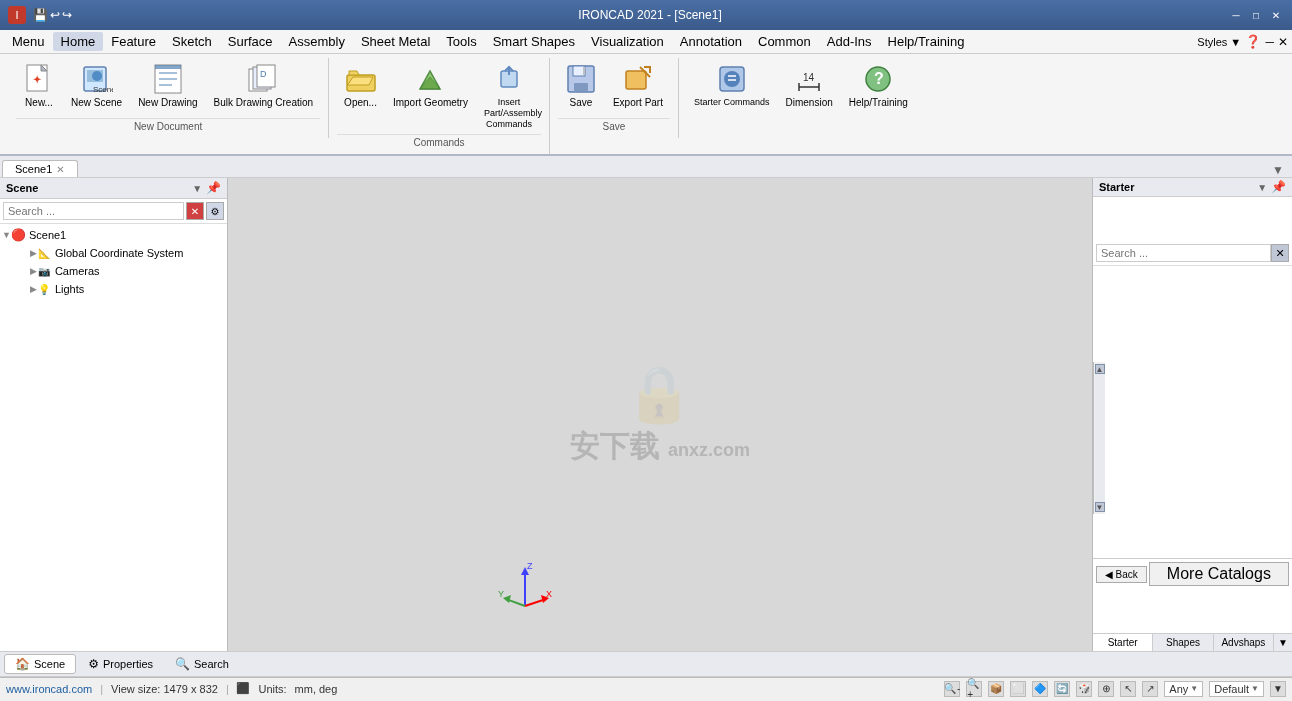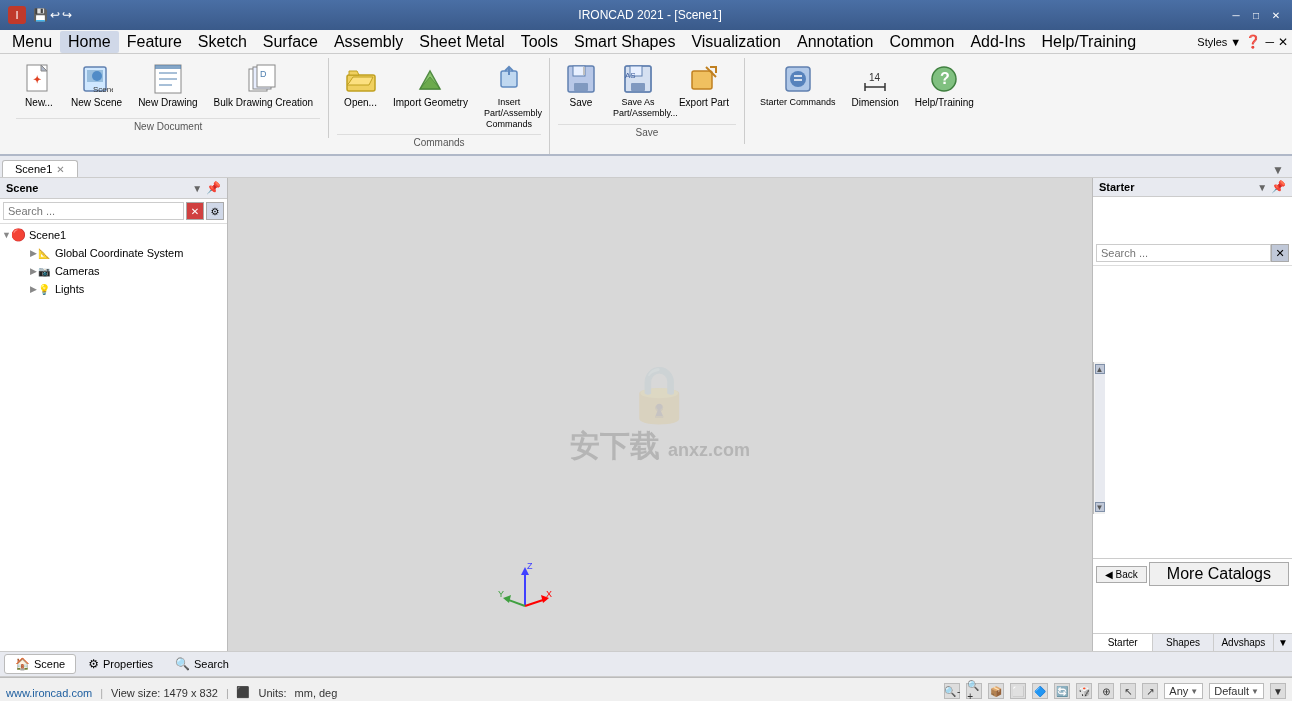--- a/index.html
+++ b/index.html
@@ -8,21 +8,21 @@
     
     #title-bar { height: 30px; background: linear-gradient(to bottom, #4a6fa5, #3a5a8a); display: flex; align-items: center; justify-content: space-between; padding: 0 8px; color: white; font-size: 12px; }
     #title-bar .title { flex: 1; text-align: center; font-size: 12px; }
     #title-bar .win-controls { display: flex; gap: 4px; }
     #title-bar .win-btn { width: 16px; height: 14px; border: none; cursor: pointer; font-size: 10px; display: flex; align-items: center; justify-content: center; color: white; background: transparent; }
     .taskbar-icons { display: flex; gap: 3px; align-items: center; }
     .taskbar-icon { width: 16px; height: 16px; background: #ccc; border-radius: 2px; cursor: pointer; }
 
     
     #menu-bar { height: 24px; background: #f5f5f5; border-bottom: 1px solid #ccc; display: flex; align-items: center; padding: 0 4px; }
-    .menu-item { padding: 2px 8px; cursor: pointer; font-size: 16px; border-radius: 2px; }
+    .menu-item { padding: 2px 8px; cursor: pointer; font-size: 13px; border-radius: 2px; }
     .menu-item.active { background: #d0d8e8; }
 
     
     #ribbon { background: #f5f5f5; border-bottom: 2px solid #b0b8c8; }
     #ribbon-content { display: flex; padding: 4px 8px 0 8px; align-items: flex-start; background: #f5f5f5; min-height: 90px; }
     .ribbon-group { display: flex; flex-direction: column; align-items: center; border-right: 1px solid #ccc; padding: 0 8px 4px 8px; min-height: 80px; }
     .ribbon-group-label { font-size: 10px; color: #555; margin-top: auto; padding-top: 2px; text-align: center; width: 100%; border-top: 1px solid #ddd; padding-bottom: 2px; }
     .ribbon-buttons { display: flex; gap: 2px; align-items: flex-start; padding: 2px 0; }
     .ribbon-btn { display: flex; flex-direction: column; align-items: center; padding: 2px 6px; cursor: pointer; border-radius: 3px; min-width: 40px; font-size: 10px; text-align: center; line-height: 1.2; border: 1px solid transparent; }
     .ribbon-btn .btn-icon { width: 32px; height: 32px; display: flex; align-items: center; justify-content: center; margin-bottom: 2px; }
@@ -58,21 +58,21 @@
     #starter-shapes { display: grid; grid-template-columns: 1fr 1fr; gap: 2px; padding: 4px; overflow-y: auto; flex: 1; }
     .shape-item { display: flex; flex-direction: column; align-items: center; padding: 4px 2px; cursor: pointer; border: 1px solid transparent; border-radius: 3px; }
 
     
     #bottom-tabs { height: 26px; background: #e8eaf0; border-top: 1px solid #ccc; border-bottom: 1px solid #ccc; display: flex; align-items: center; padding-left: 4px; gap: 2px; }
     .bottom-tab { display: flex; align-items: center; gap: 4px; padding: 2px 10px; cursor: pointer; font-size: 11px; border-radius: 3px; }
     .bottom-tab.active { background: white; border: 1px solid #bbb; }
     .bottom-tab-icon { font-size: 12px; }
 
     
-    #status-bar { height: 22px; background: #f0f0f0; border-top: 1px solid #bbb; display: flex; align-items: flex-end; padding: 0 6px; font-size: 11px; gap: 8px; color: #333; }
+    #status-bar { height: 22px; background: #f0f0f0; border-top: 1px solid #bbb; display: flex; align-items: center; padding: 0 6px; font-size: 11px; gap: 8px; color: #333; }
     #status-bar .status-sep { color: #aaa; }
     #status-bar a { color: #2060a0; text-decoration: none; }
     #status-bar .status-right { margin-left: auto; display: flex; align-items: center; gap: 6px; }
     .status-icon { width: 16px; height: 16px; background: #ddd; border: 1px solid #bbb; cursor: pointer; display: inline-flex; align-items: center; justify-content: center; font-size: 10px; }
     .status-dropdown { display: flex; align-items: center; gap: 2px; border: 1px solid #bbb; padding: 1px 4px; background: white; cursor: pointer; }
     .status-dropdown::after { content: '▼'; font-size: 8px; color: #666; }
 
     
     #scene-tab-bar { height: 22px; background: #e8eaf0; border-bottom: 1px solid #ccc; display: flex; align-items: flex-end; padding-left: 2px; }
     .scene-tab { padding: 2px 12px; font-size: 11px; background: white; border: 1px solid #bbb; border-bottom: none; cursor: pointer; display: flex; align-items: center; gap: 4px; border-radius: 3px 3px 0 0; }
@@ -243,32 +243,20 @@
             <svg width="32" height="32" viewBox="0 0 32 32">
               <rect x="3" y="3" width="26" height="26" rx="2" fill="#b8c8e8" stroke="#6080b0" stroke-width="1.5"></rect>
               <rect x="8" y="3" width="12" height="10" fill="#e8f0ff" stroke="#6080b0" stroke-width="1"></rect>
               <rect x="9" y="20" width="14" height="8" rx="1" fill="#8099c0"></rect>
               <rect x="18" y="4" width="2" height="8" fill="#c0c0c0"></rect>
             </svg>
           </div>
           <span>Save</span>
         </div>
 
-        <div class="ribbon-btn">
-          <div class="btn-icon">
-            <svg width="32" height="32" viewBox="0 0 32 32">
-              <rect x="3" y="3" width="26" height="26" rx="2" fill="#c8d8f0" stroke="#6080b0" stroke-width="1.5" opacity="0.7"></rect>
-              <rect x="3" y="3" width="26" height="26" rx="2" fill="none" stroke="#6080b0" stroke-width="1.5"></rect>
-              <rect x="8" y="3" width="12" height="10" fill="#e8f0ff" stroke="#6080b0" stroke-width="1"></rect>
-              <rect x="9" y="20" width="14" height="8" rx="1" fill="#8099c0"></rect>
-              <text x="3" y="15" font-size="8" fill="#4060a0">AS</text>
-            </svg>
-          </div>
-          <span style="font-size:9px; text-align:center; max-width:50px;">Save As Part/Assembly...</span>
-        </div>
 
         <div class="ribbon-btn">
           <div class="btn-icon">
             <svg width="32" height="32" viewBox="0 0 32 32">
               <rect x="4" y="8" width="20" height="18" rx="2" fill="#f0c060" stroke="#c08020" stroke-width="1.5"></rect>
               <path d="M18 4 L28 14" stroke="#c08020" stroke-width="2" fill="none"></path>
               <path d="M22 4 L28 4 L28 10" stroke="#c08020" stroke-width="2" fill="none"></path>
             </svg>
           </div>
           <span>Export Part</span>

